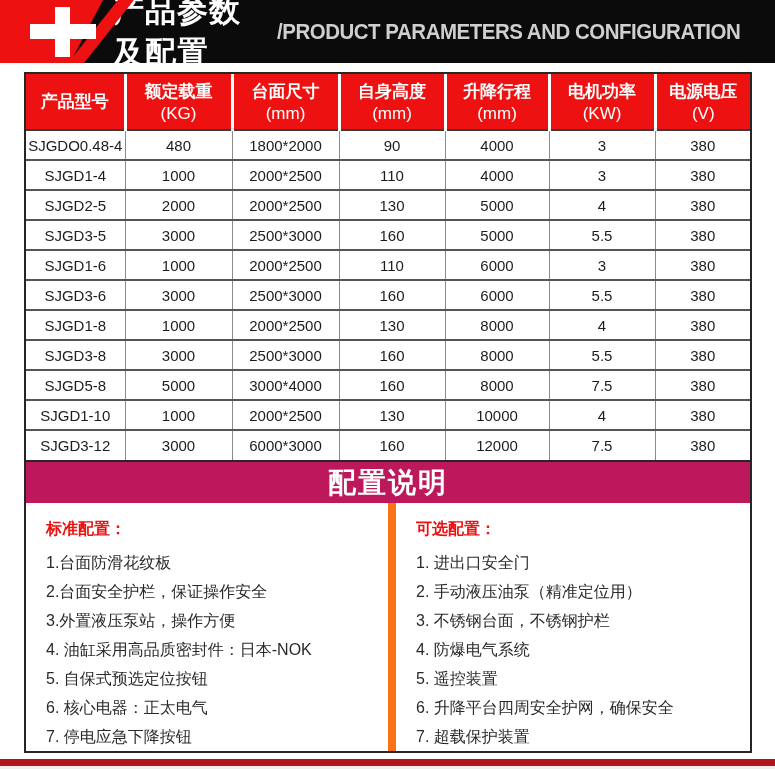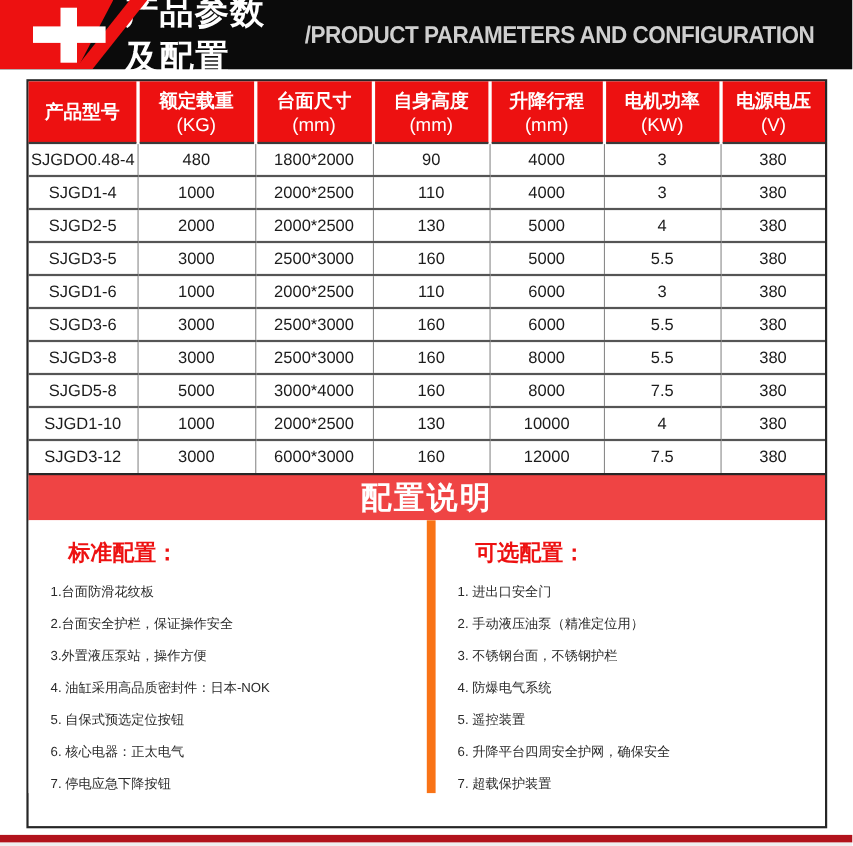--- a/index.html
+++ b/index.html
@@ -34,30 +34,30 @@
                           height:56px; text-align:center; vertical-align:middle;
                           border-left:3px solid #ffffff; border-bottom:2px solid #3a3a3a; }
   table.params thead th:first-child { border-left:none; }
   table.params thead .unit { display:block; font-size:17px; font-weight:normal; margin-top:1px; }
   table.params tbody td { height:30px; text-align:center; vertical-align:middle;
                           font-size:15px; color:#1c1c1c;
                           border-left:1px solid #8a8a8a; border-top:2px solid #555555; }
   table.params tbody td:first-child { border-left:none; }
   table.params tbody tr:first-child td { border-top:none; }
 
-  .config-banner { height:43px; background:#ef4444; border-top:2px solid #262626;
+  .config-banner { height:43px; background:#be185d; border-top:2px solid #262626;
                    display:flex; align-items:center; justify-content:center; }
   .config-banner span { color:#ffffff; font-size:28px; font-weight:bold; letter-spacing:2px; }
 
   .config-area { display:flex; height:248px; background:#ffffff; }
   .config-col { width:50%; padding:10px 10px 0 20px; }
   .config-col.right { border-left:8px solid #f97316; }
-  .config-heading { color:#ed1111; font-size:20px; font-weight:bold; margin:6px 0 8px 16px; }
+  .config-heading { color:#ed1111; font-size:16px; font-weight:bold; margin:6px 0 8px 0; }
   .config-list { list-style:none; }
-  .config-list li { font-size:12px; color:#2a2a2a; line-height:29px; white-space:nowrap; }
+  .config-list li { font-size:16px; color:#2a2a2a; line-height:29px; white-space:nowrap; }
 
   
   .bottom-bar { position:absolute; left:0; top:759px; width:775px; height:7px; background:#b2131c; }
   .bottom-strip { position:absolute; left:0; top:766px; width:775px; height:3px; background:#efeff0; }
 </style>
 </head>
 <body>
 
 <div class="page">
 
@@ -143,20 +143,29 @@
             <td>3</td>
             <td>380</td>
           </tr>
           <tr>
             <td>SJGD3-6</td>
             <td>3000</td>
             <td>2500*3000</td>
             <td>160</td>
             <td>6000</td>
             <td>5.5</td>
+            <td>380</td>
+          </tr>
+          <tr>
+            <td>SJGD1-8</td>
+            <td>1000</td>
+            <td>2000*2500</td>
+            <td>130</td>
+            <td>8000</td>
+            <td>4</td>
             <td>380</td>
           </tr>
           <tr>
             <td>SJGD3-8</td>
             <td>3000</td>
             <td>2500*3000</td>
             <td>160</td>
             <td>8000</td>
             <td>5.5</td>
             <td>380</td>

